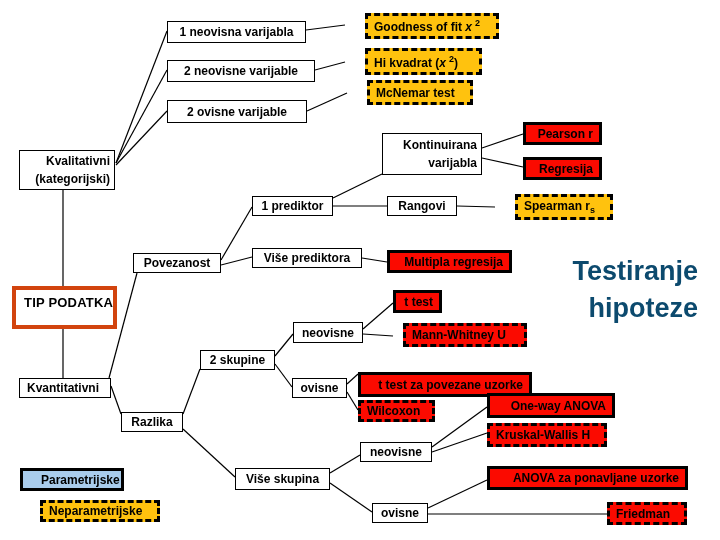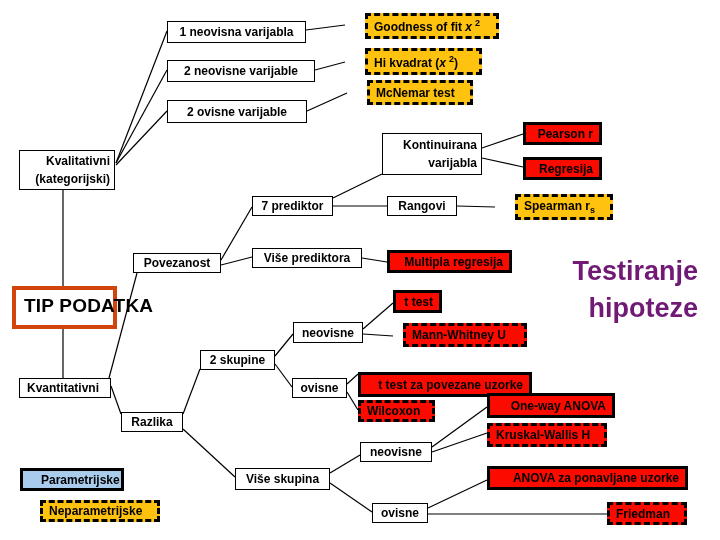--- a/index.html
+++ b/index.html
@@ -10,26 +10,26 @@
         justify-content:center;font-weight:bold;font-size:12px;color:#000;
         background:#fff;border:1px solid #000;white-space:nowrap;padding:0 4px;}
   .left{justify-content:flex-start;padding-left:7px;align-items:center;}
   .two-line{flex-direction:column;align-items:flex-end;justify-content:center;
             line-height:1.5;padding-left:7px;}
   .yellow{background:var(--yellow);border:3px dashed #000;justify-content:flex-start;padding:0 6px;margin-left:20px;}
   .red-solid{background:var(--red);border:3px solid #000;justify-content:flex-end;padding:4px 6px;}
   .red-dashed{background:var(--red);border:3px dashed #000;justify-content:flex-start;padding:0 6px;}
   .blue-solid{background:var(--blue);border:3px solid #000;justify-content:flex-start;padding:0 18px;}
   .orange{border:4px solid var(--orange);align-items:flex-start;justify-content:flex-start;
-          padding:5px 0 0 8px;font-size:19px;letter-spacing:.2px;}
+          padding:5px 0 0 8px;font-size:13px;letter-spacing:.2px;}
   sup{font-size:9px;margin-left:3px;}
   sub{font-size:9px;}
   i{font-style:italic;}
   .title{position:absolute;right:22px;top:253px;text-align:right;font-size:27px;
-         font-weight:bold;color:#701a75;line-height:1.36;}
+         font-weight:bold;color:#0c4a6e;line-height:1.36;}
 </style>
 </head>
 <body>
 
 <div class="canvas">
 
   <svg class="edges">
     <g stroke="#000" stroke-width="1.2">
       <line x1="116" y1="163" x2="167" y2="31"></line>
       <line x1="116" y1="163" x2="167" y2="70"></line>
@@ -94,21 +94,21 @@
       <span>TIP PODATKA</span>
     </div>
   <div class="node left" style="left:19px;top:378px;width:92px;height:20px">
       <span>Kvantitativni</span>
     </div>
 
   <div class="node" style="left:133px;top:253px;width:88px;height:20px">
       <span>Povezanost</span>
     </div>
   <div class="node" style="left:252px;top:196px;width:81px;height:20px">
-      <span>7 prediktor</span>
+      <span>1 prediktor</span>
     </div>
   <div class="node" style="left:252px;top:248px;width:110px;height:20px">
       <span>Više prediktora</span>
     </div>
   <div class="node two-line" style="left:382px;top:133px;width:100px;height:42px">
     <span>Kontinuirana</span>
     <span>varijabla</span>
   </div>
   <div class="node" style="left:387px;top:196px;width:70px;height:20px">
       <span>Rangovi</span>

